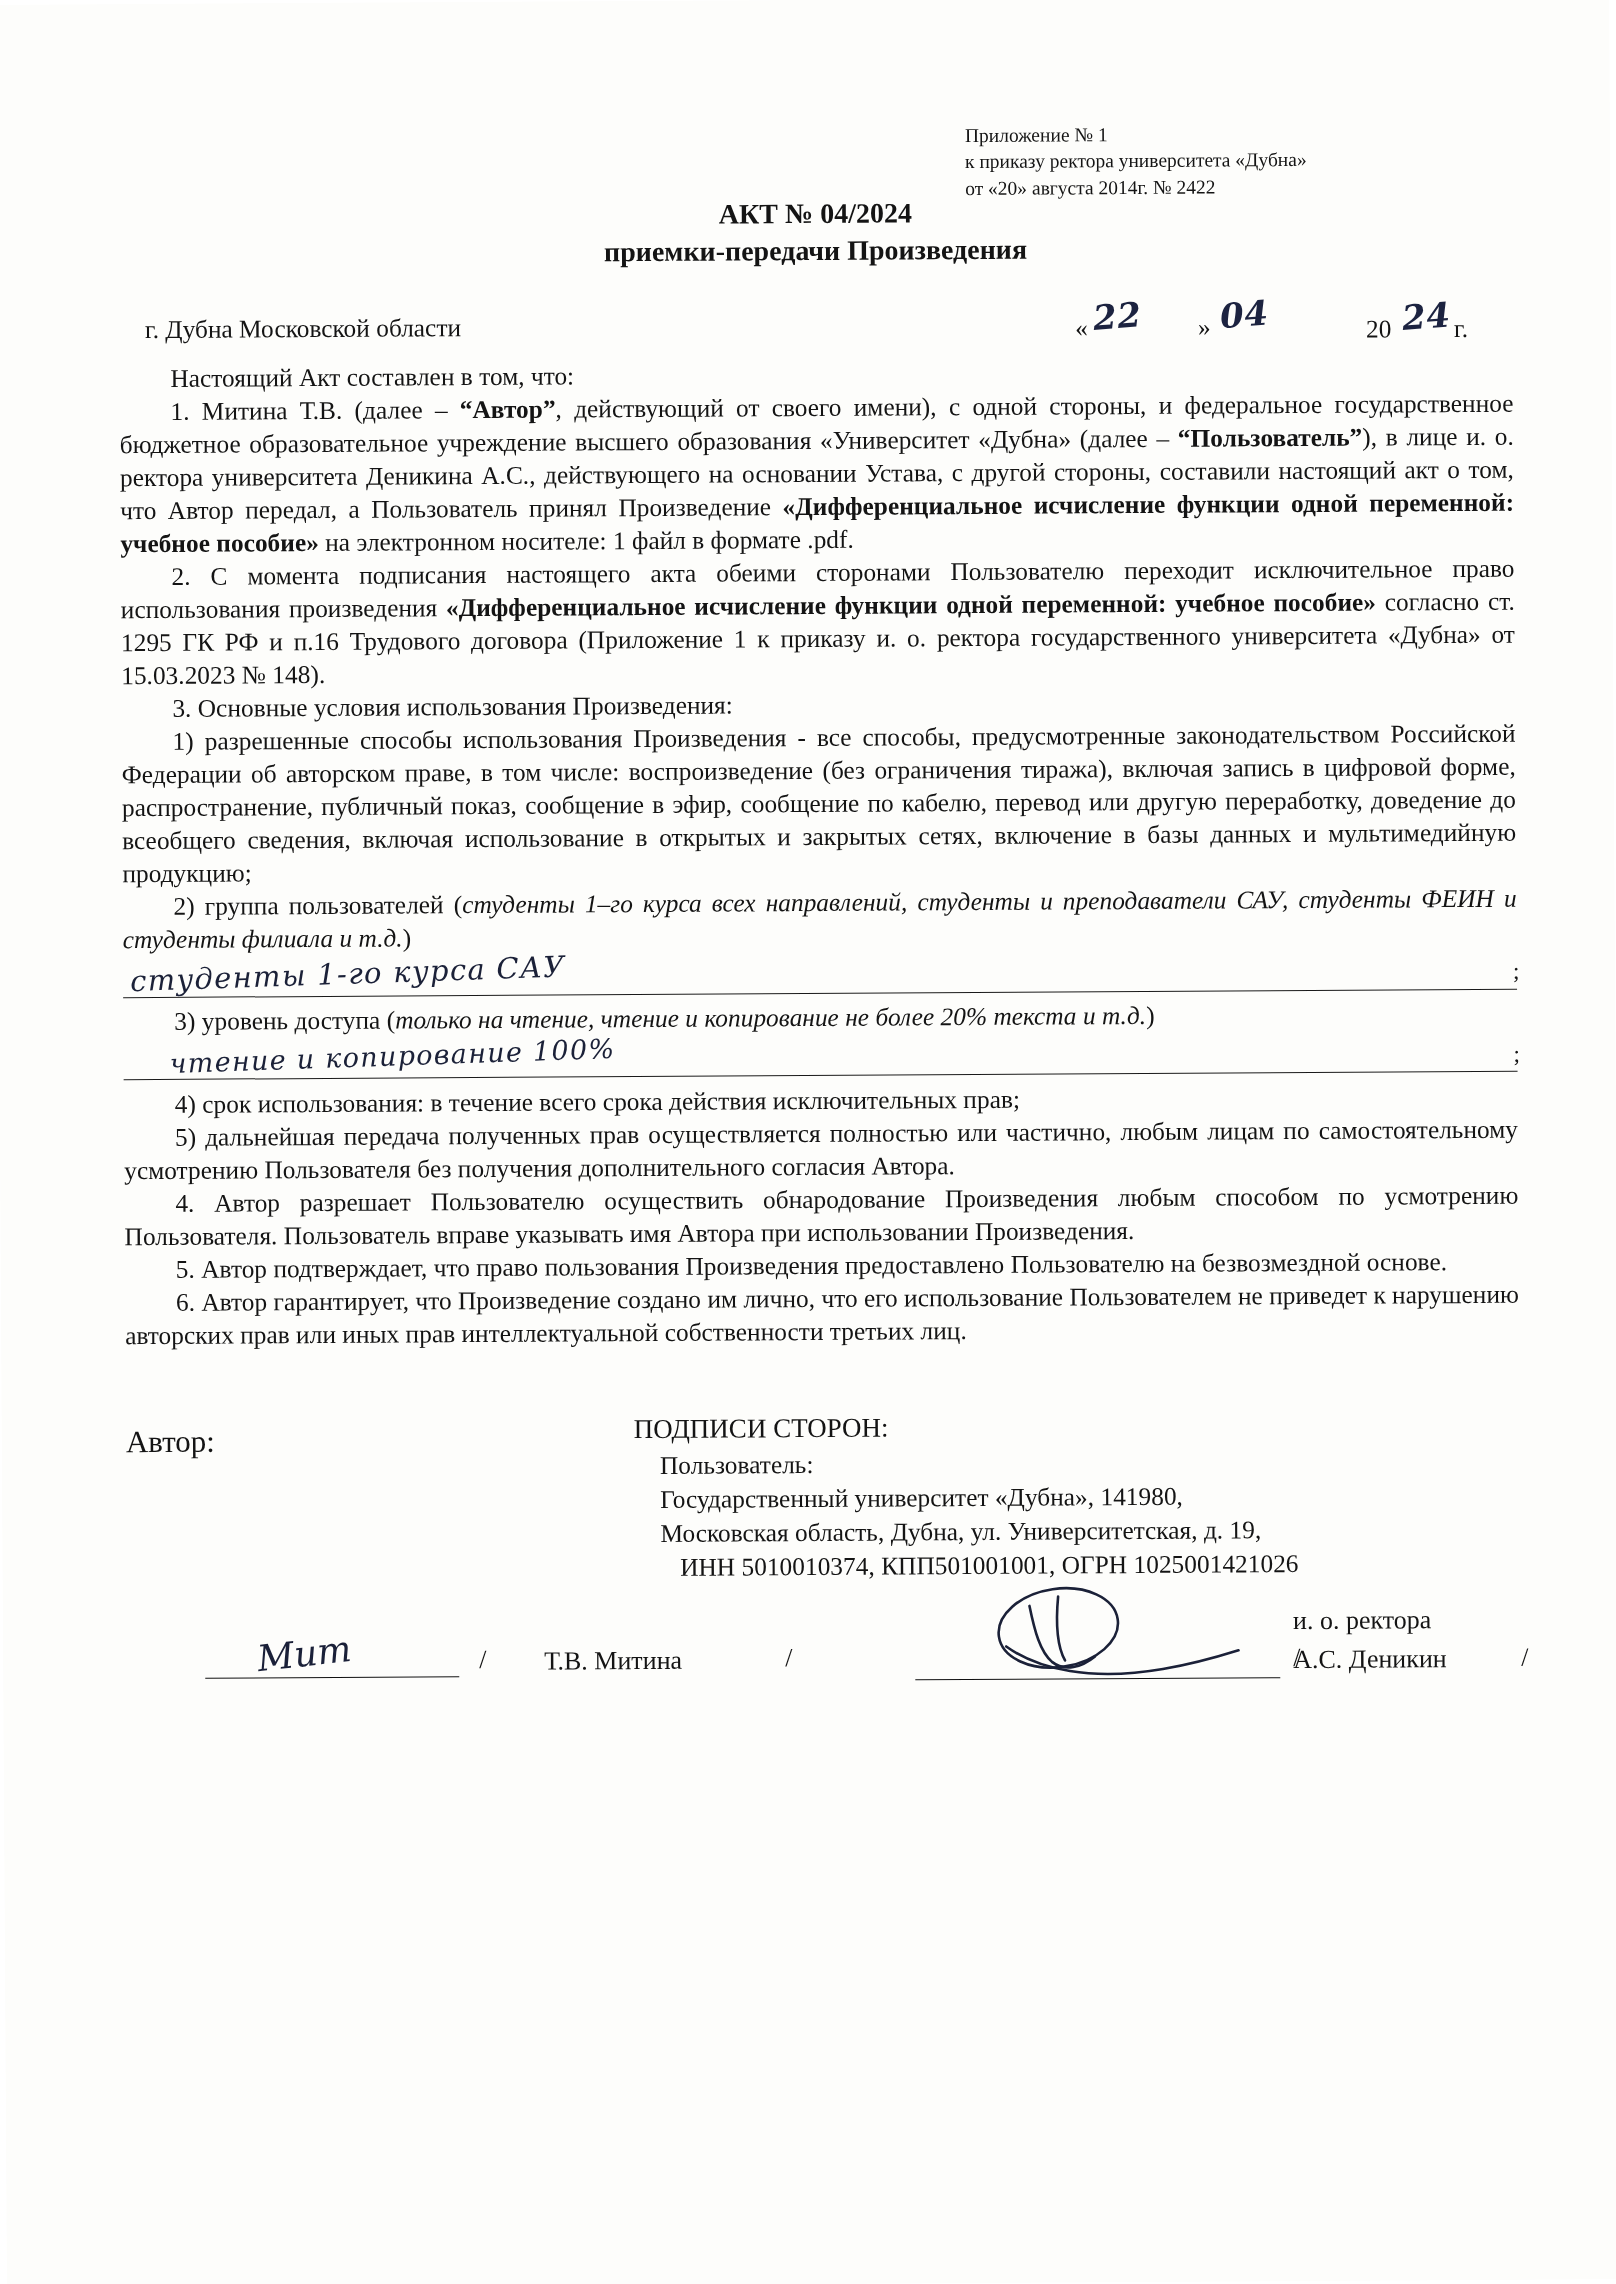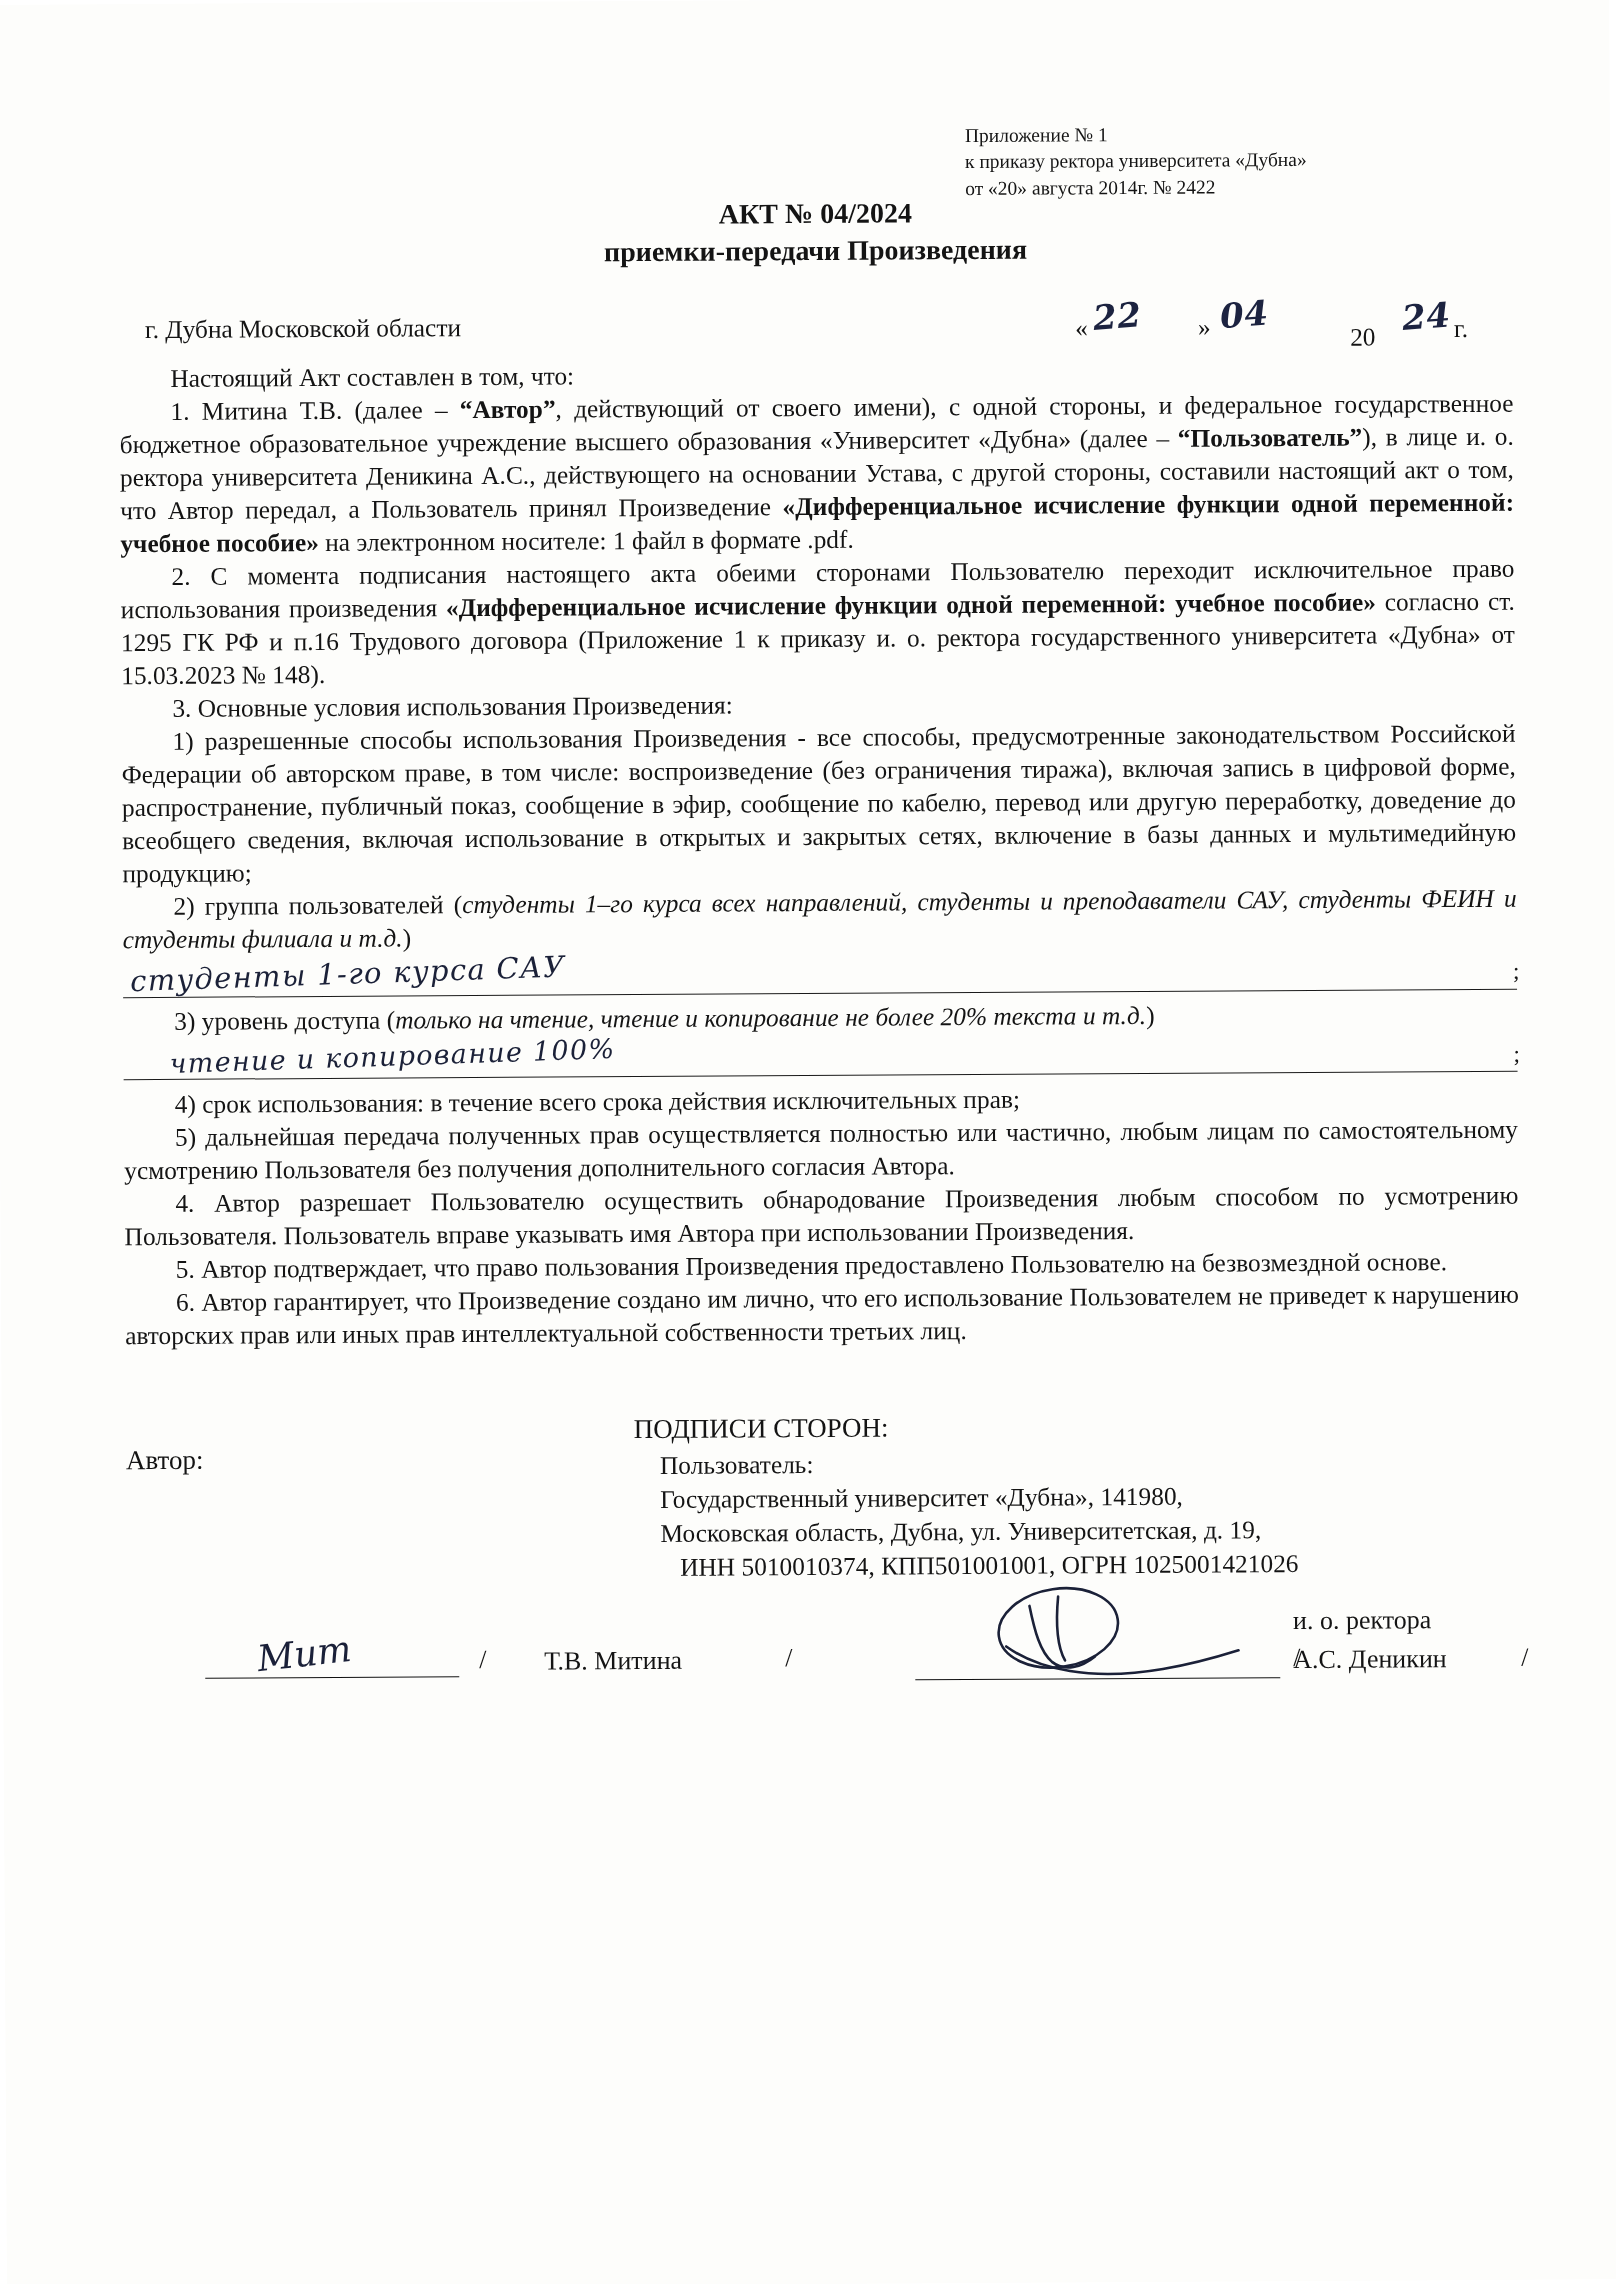--- a/index.html
+++ b/index.html
@@ -77,21 +77,21 @@
     color: #1c2340;
     letter-spacing: 0.7px;
     transform: rotate(-4deg);
     display: inline-block;
   }
   .hw-day { font-size: 34px; position: absolute; left: 23.4px;  top: -2.6px; }
   .hw-mon { font-size: 34px; position: absolute; left: 150px; top: -3.9px; }
   .hw-yr  { font-size: 34px; position: absolute; left: 332px; top: -1.3px; }
   .q1 { position: absolute; left: 5.2px;   top: 14.3px; }
   .q2 { position: absolute; left: 128px; top: 14.3px; }
-  .yy { position: absolute; left: 280px; top: 17px; margin-top: 8px; }
+  .yy { position: absolute; left: 296px; top: 17px; }
   .gg { position: absolute; left: 384px; top: 17px; }
 
   
   p.body {
     margin: 0 0 0 0;
     text-align: justify;
     text-justify: inter-word;
     text-indent: 51px;
     font-size: 25.4px;
     line-height: 1.30;
@@ -135,22 +135,22 @@
 
   
   .signblock {
     position: relative;
     margin-top: 63px;
     height: 280px;
   }
   .author-label {
     position: absolute;
     left: 0px;
-    top: 28px;
-    font-size: 27px;
+    top: 7px;
+    font-size: 31px;
   }
   .signatures-title {
     position: absolute;
     left: 508px;
     top: 0px;
     font-size: 27px;
   }
   .user-block {
     position: absolute;
     left: 534px;

